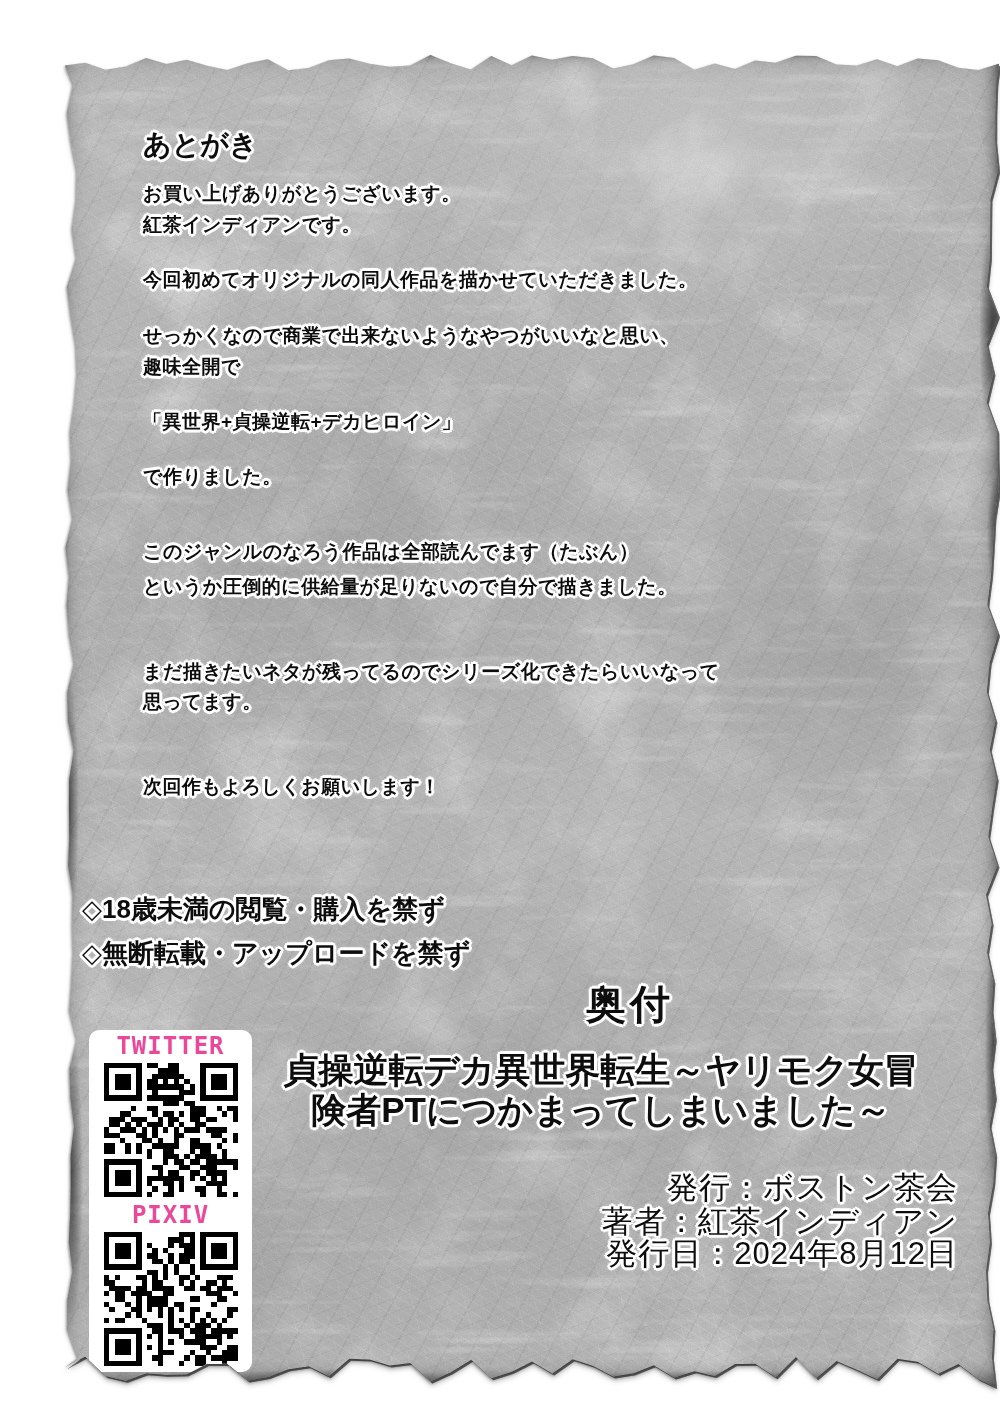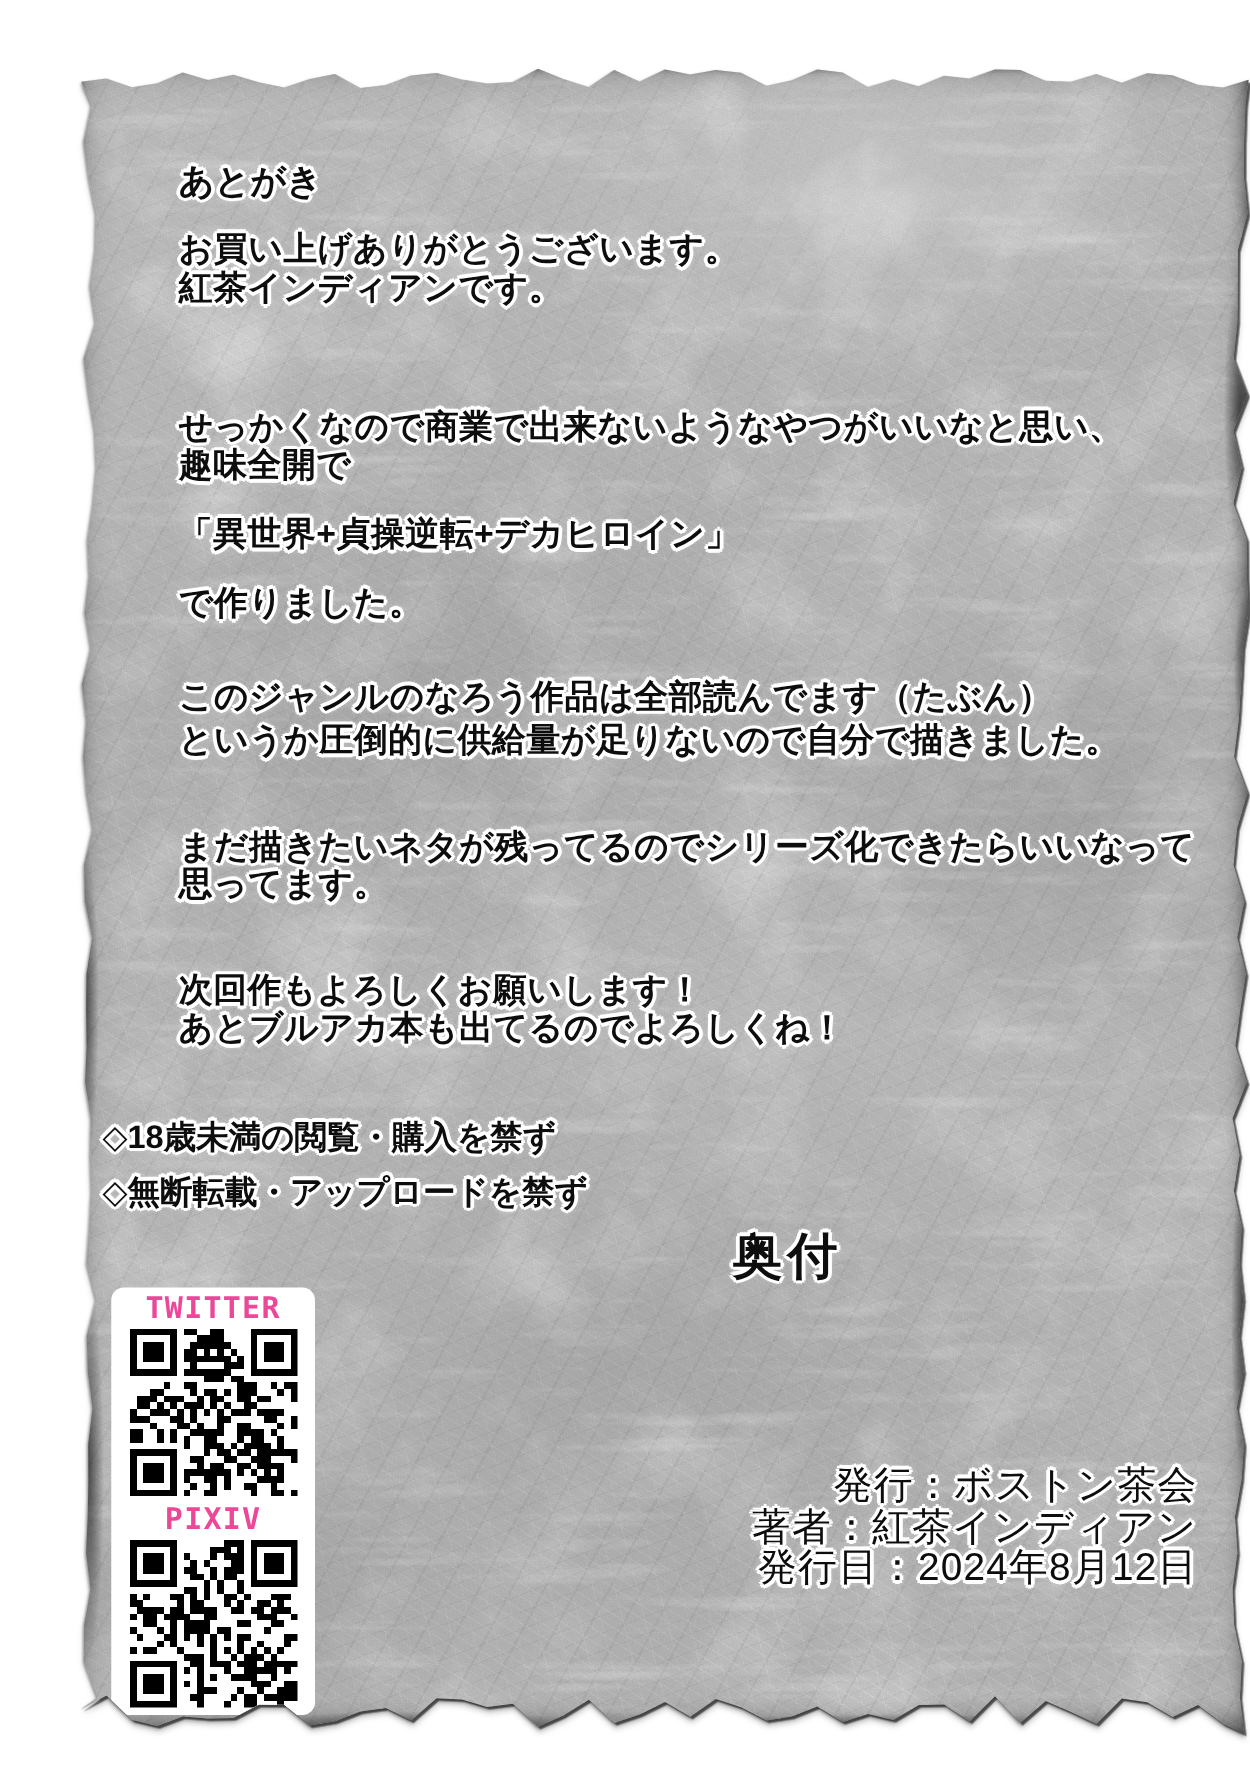--- a/index.html
+++ b/index.html
@@ -44,21 +44,21 @@
 
   .ol{ 
     color:#0d0d0d;
     text-shadow:
       -2px -2px 0 #fff, 2px -2px 0 #fff, -2px 2px 0 #fff, 2px 2px 0 #fff,
       -3px 0 0 #fff, 3px 0 0 #fff, 0 -3px 0 #fff, 0 3px 0 #fff,
       -2px 0 1px #fff, 2px 0 1px #fff, 0 0 5px #fff;
     white-space:nowrap;
   }
   p{margin:0;position:absolute;}
-  .bodyline{left:78px;font-size:27px;font-weight:800;letter-spacing:.5px;}
+  .bodyline{left:78px;font-size:19px;font-weight:800;letter-spacing:.5px;}
   .al0{top:126px;}.al1{top:157px;}.al2{top:212px;}.al3{top:268px;}.al4{top:299px;}
   .al5{top:354px;}.al6{top:409px;}.al7{top:484px;}.al8{top:519px;}
   .al9{top:604px;}.al10{top:634px;}.al11{top:719px;}.al12{top:749px;}
   .heading{left:78px;top:71px;font-size:28px;font-weight:800;}
   .notice{left:17px;font-size:26px;font-weight:800;}
   .n0{top:837px;}.n1{top:881px;}
   .okuzuke{left:365px;top:922px;width:400px;text-align:center;font-size:40px;font-weight:900;letter-spacing:4px;}
   .booktitle{left:180px;top:995px;width:712px;text-align:center;font-size:35px;font-weight:800;line-height:40px;}
   .pub{right:41px;text-align:right;font-size:31px;font-weight:500;letter-spacing:1px;}
   .pub1{top:1112px;}.pub2{top:1146px;}.pub3{top:1178px;}
@@ -106,36 +106,40 @@
     <div class="blob b3"></div>
     <div class="blob b4"></div>
     <div class="blob b5"></div>
     <div class="blob b6"></div>
     <div class="blob b7"></div>
 
     <p class="heading ol">あとがき</p>
 
     <p class="bodyline ol al0">お買い上げありがとうございます。</p>
     <p class="bodyline ol al1">紅茶インディアンです。</p>
+    <p class="bodyline ol al2">今回初めてオリジナルの同人作品を描かせていただきました。</p>
     <p class="bodyline ol al3">せっかくなので商業で出来ないようなやつがいいなと思い、</p>
     <p class="bodyline ol al4">趣味全開で</p>
     <p class="bodyline ol al5">「異世界+貞操逆転+デカヒロイン」</p>
     <p class="bodyline ol al6">で作りました。</p>
     <p class="bodyline ol al7">このジャンルのなろう作品は全部読んでます（たぶん）</p>
     <p class="bodyline ol al8">というか圧倒的に供給量が足りないので自分で描きました。</p>
     <p class="bodyline ol al10">思ってます。</p>
     <p class="bodyline ol al9">まだ描きたいネタが残ってるのでシリーズ化できたらいいなって</p>
     <p class="bodyline ol al11">次回作もよろしくお願いします！</p>
-    <p class="bodyline ol al12">あとブルアカ本も出てるのでよろしくね！</p>
 
     <p class="notice ol n0">◇18歳未満の閲覧・購入を禁ず</p>
     <p class="notice ol n1">◇無断転載・アップロードを禁ず</p>
 
     <p class="okuzuke ol">奥付</p>
 
+    <p class="booktitle ol">
+      <span>貞操逆転デカ異世界転生～ヤリモク女冒</span><br>
+      <span>険者PTにつかまってしまいました～</span>
+    </p>
 
     <p class="pub pub1 ol">発行：ボストン茶会</p>
     <p class="pub pub2 ol">著者：紅茶インディアン</p>
     <p class="pub pub3 ol">発行日：2024年8月12日</p>
 
 
     <div class="qr-card">
       <div class="qr-label">TWITTER</div>
       <div class="qr-box" id="qr-twitter">
           <svg xmlns="http://www.w3.org/2000/svg" viewBox="0 0 25 25">

